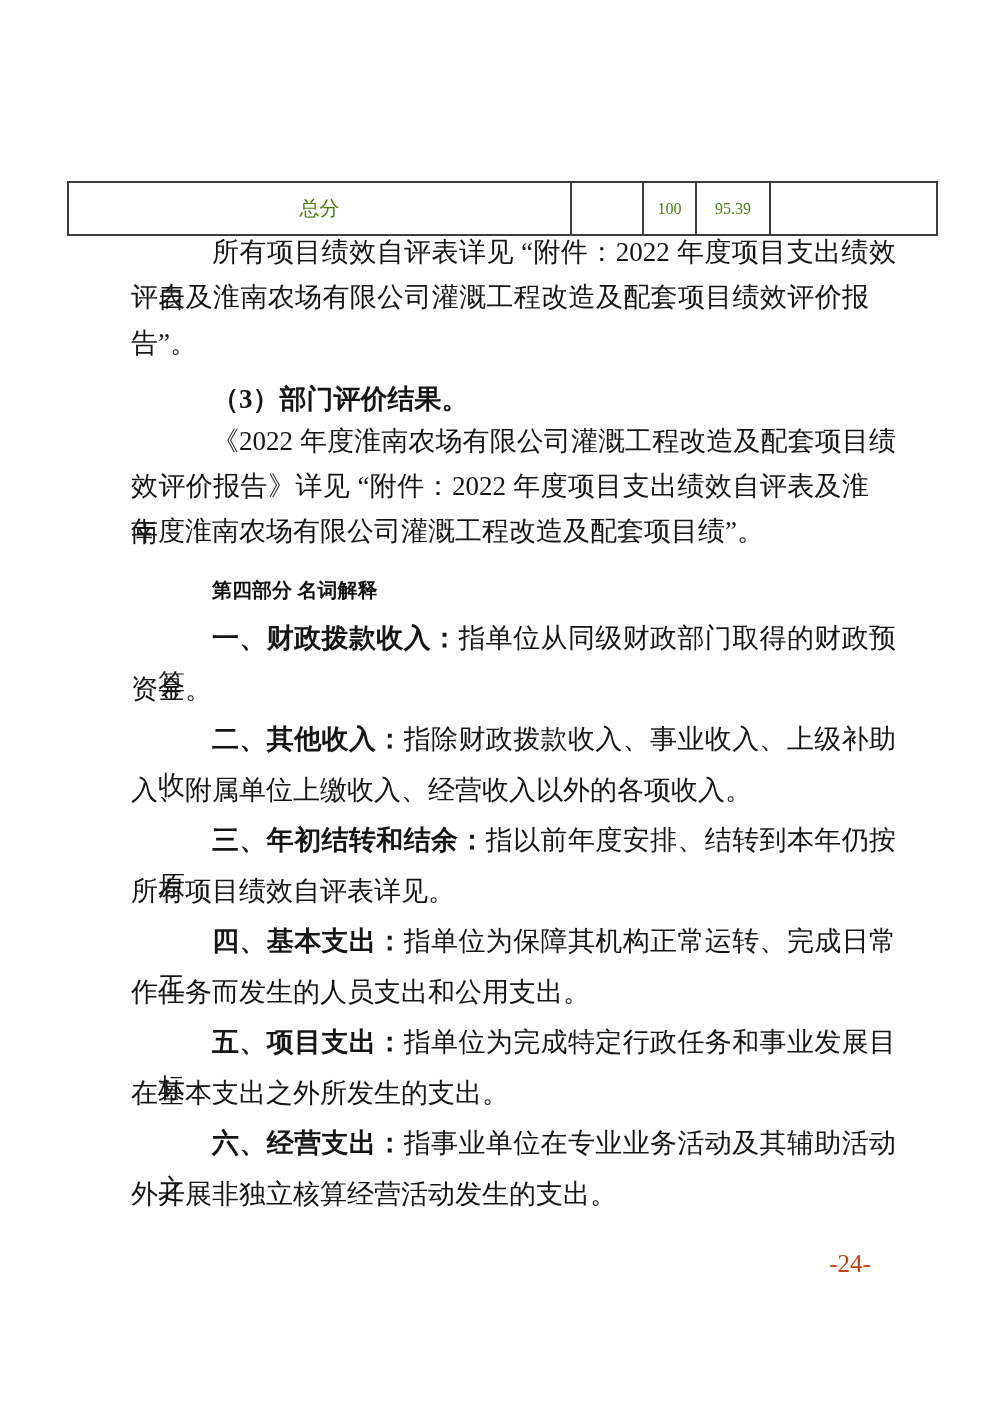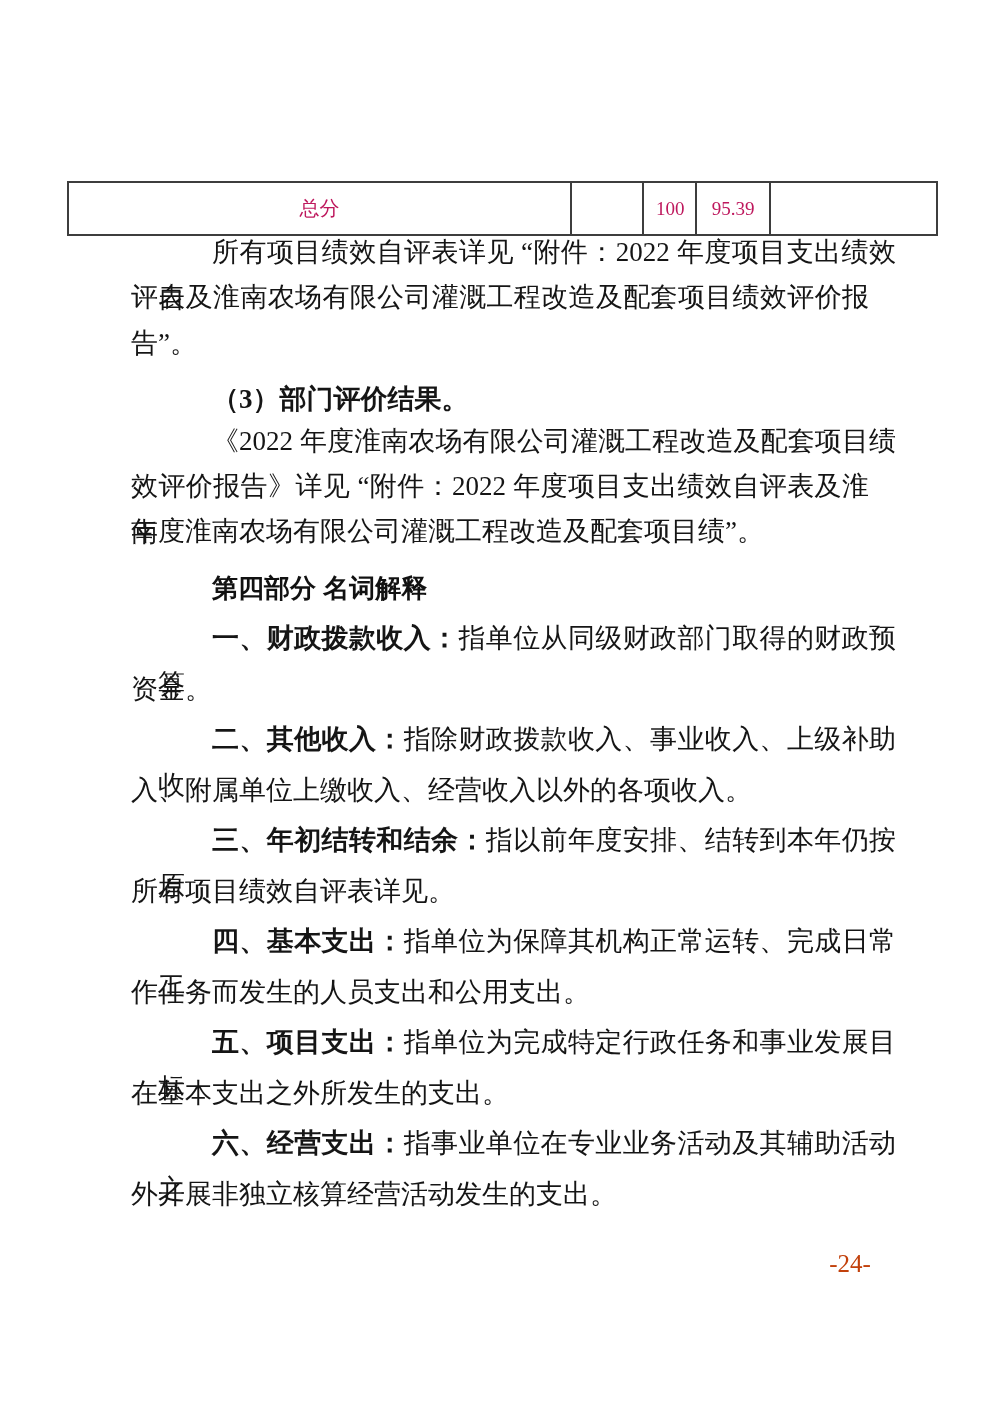--- a/index.html
+++ b/index.html
@@ -26,23 +26,23 @@
     height: 44px;
     border-collapse: collapse;
     table-layout: fixed;
   }
   .score-table td {
     border: 2px solid #3d3d3d;
     text-align: center;
     vertical-align: middle;
     padding: 12px;
     font-size: 20px;
-    color: #be185d;
+    color: #4d7c0f;
   }
-  .score-table td.num { font-size: 19px; }
+  .score-table td.num { font-size: 16px; }
 
   
   .line {
     position: absolute;
     left: 131px;
     width: 738px;
     height: 46px;
     line-height: 46px;
     font-size: 27px;
     color: #151515;
@@ -50,21 +50,21 @@
   }
   .ind { text-indent: 54px; margin-left: 27px; }
   .just {
     text-align: justify;
     text-align-last: justify;
   }
   .b { font-weight: 700; }
   .part-heading {
     font-family: "Liberation Sans", "DejaVu Sans", sans-serif;
     font-weight: 700;
-    font-size: 26px;
+    font-size: 20px;
     color: #111111;
   }
 
   
   .page-number {
     position: absolute;
     left: 820px;
     top: 1250px;
     width: 60px;
     height: 28px;

